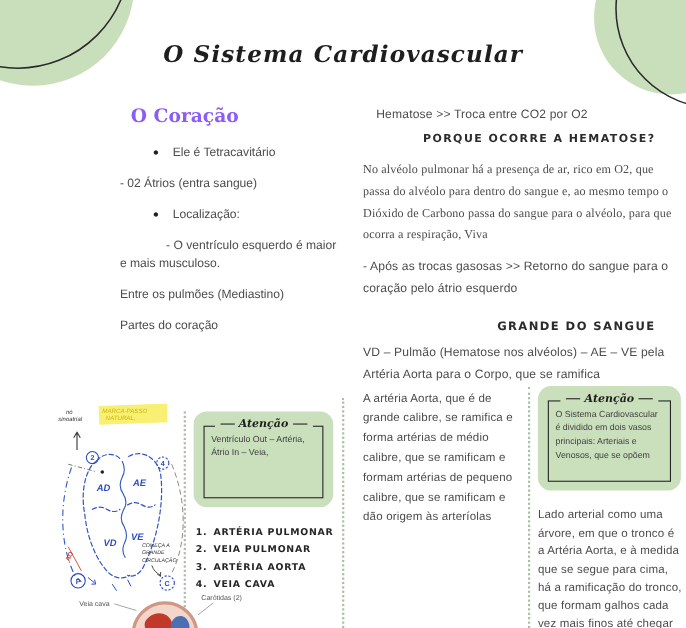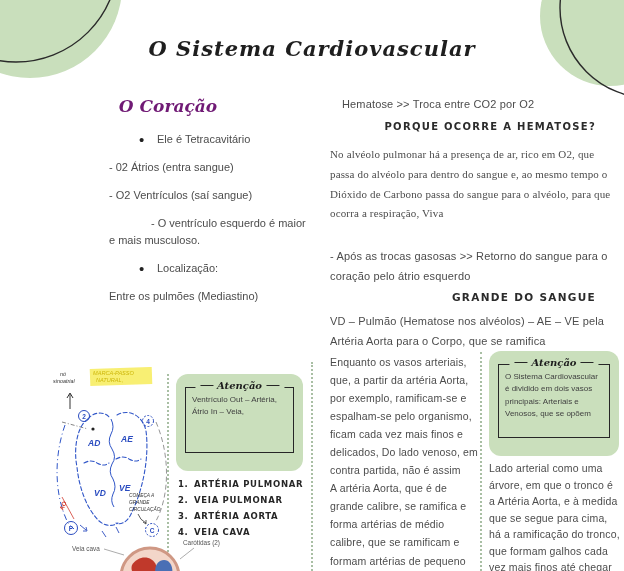--- a/index.html
+++ b/index.html
@@ -15,22 +15,22 @@
 
   
   .page-title {
     position:absolute; top:36px; left:0; width:100%; text-align:center;
     font-family:"DejaVu Serif", serif; font-style:italic; font-weight:bold;
     font-size:21px; color:#1e1e1e; letter-spacing:1px;
   }
 
   
   .script-h {
-    font-family:"DejaVu Serif", serif; font-style:italic; font-weight:bold;
-    color:#701a75; text-align:center;
+    font-family:"DejaVu Serif", serif; font-weight:bold;
+    color:#8b5cf6; text-align:center;
   }
   .left-heading { position:absolute; top:96px; left:58px; width:220px; font-size:17px; }
 
   
   .marker-h {
     font-family:"DejaVu Sans", sans-serif; font-weight:800; color:#2b2b2b;
     letter-spacing:1.3px; text-align:right; font-size:10px;
   }
 
   
@@ -44,21 +44,21 @@
   .li.indent { text-indent:42px; }
 
   
   .vdots { position:absolute; width:0; border-left:2px dotted #a9bfa4; }
   .vd-left  { left:167px; top:374px; height:178px; }
   .vd-mid   { left:311px; top:362px; height:209px; }
   .vd-right { left:480px; top:352px; height:219px; }
 
   
   .attn {
-    position:absolute; background:#cadfbc; border-radius:12px; padding:13px 9px 18px 9px;
+    position:absolute; background:#cadfbc; border-radius:12px; padding:13px 9px 8px 9px;
   }
   .attn-frame { position:relative; border:1.6px solid #262626; padding:6px 5px 4px 6px; }
   .attn-title {
     position:absolute; top:-8px; left:50%; transform:translateX(-50%);
     background:#cadfbc; padding:0 5px; white-space:nowrap;
     font-family:"DejaVu Serif", serif; font-style:italic; font-weight:bold;
     font-size:10px; color:#1d1d1d; display:flex; align-items:center; gap:4px;
   }
   .attn-title::before, .attn-title::after { content:""; width:13px; height:1.6px; background:#262626; }
   .attn-text { font-size:8px; line-height:1.55; color:#3f3f3f; }
@@ -71,21 +71,21 @@
   
   .num-list { position:absolute; left:178px; top:479px; width:132px; }
   .num-row { display:flex; margin-bottom:6px; font-family:"DejaVu Sans", sans-serif;
              font-weight:800; font-size:8.5px; letter-spacing:0.7px; color:#262626; }
   .num-row .num { width:16px; flex:none; }
 
   
   .r-intro  { position:absolute; left:342px; top:95px;  width:288px; font-size:11px; }
   .r-h1     { position:absolute; left:330px; top:121px; width:266px; }
   .r-p1     { position:absolute; left:330px; top:145px; width:290px;font-family:Liberation Serif, serif; }
-  .r-p2     { position:absolute; left:330px; top:247px; width:290px; }
+  .r-p2     { position:absolute; left:330px; top:233px; width:290px; }
   .r-h2     { position:absolute; left:330px; top:291px; width:266px; font-size:10.5px; }
   .r-p3     { position:absolute; left:330px; top:312px; width:290px; }
   .r-nar1   { position:absolute; left:330px; top:353px; width:150px; font-size:10.5px; line-height:1.72; }
   .r-nar2   { position:absolute; left:489px; top:460px; width:132px; font-size:10.5px; line-height:1.58; }
 
   
   .heart-sketch  { position:absolute; left:50px; top:367px; width:128px; height:182px; }
   .bottom-sketch { position:absolute; left:68px; top:535px; width:200px; height:36px; overflow:hidden; }
 </style>
 </head>
@@ -98,24 +98,24 @@
   <circle cx="650" cy="8" r="90" fill="none" stroke="#2a2a2a" stroke-width="1.4"></circle>
 </svg>
 
 <div class="page-title">O Sistema Cardiovascular</div>
 
 <div class="script-h left-heading">O Coração</div>
 
 <div class="left-list">
   <div class="li bullet">Ele é Tetracavitário</div>
   <div class="li">- 02 Átrios (entra sangue)</div>
-  <div class="li">- O2 Ventrículos (saí sangue)</div>
+  <div class="li bullet">Localização:</div>
   <div class="li indent">- O ventrículo esquerdo é maior e mais musculoso.</div>
-  <div class="li bullet">Localização:</div>
   <div class="li">Entre os pulmões (Mediastino)</div>
+  <div class="li">Partes do coração</div>
 </div>
 
 <div class="vdots vd-left"></div>
 <div class="vdots vd-mid"></div>
 <div class="vdots vd-right"></div>
 
 <svg class="heart-sketch" viewBox="0 0 128 182">
 
   <rect x="40" y="1" width="62" height="17" fill="#f7ec5a" opacity="0.85" transform="rotate(-2 71 9)"></rect>
   <text x="43" y="8" font-size="5.6" font-style="italic" fill="#cdb70a">MARCA-PASSO</text>
@@ -214,21 +214,20 @@
 </div>
 
 <div class="r-intro body-txt">Hematose &gt;&gt; Troca entre CO2 por O2</div>
 <div class="r-h1 marker-h">PORQUE OCORRE A HEMATOSE?</div>
 <div class="r-p1 body-txt">No alvéolo pulmonar há a presença de ar, rico em O2, que passa do alvéolo para dentro do sangue e, ao mesmo tempo o Dióxido de Carbono passa do sangue para o alvéolo, para que ocorra a respiração, Viva</div>
 <div class="r-p2 body-txt">- Após as trocas gasosas &gt;&gt; Retorno do sangue para o coração pelo átrio esquerdo</div>
 <div class="r-h2 marker-h">GRANDE DO SANGUE</div>
 <div class="r-p3 body-txt">VD – Pulmão (Hematose nos alvéolos) – AE – VE pela Artéria Aorta para o Corpo, que se ramifica</div>
 
 <div class="r-nar1 body-txt">
-  <div>Enquanto os vasos arteriais, que, a partir da artéria Aorta, por exemplo, ramificam-se e espalham-se pelo organismo, ficam cada vez mais finos e delicados, Do lado venoso, em contra partida, não é assim</div>
   <div>A artéria Aorta, que é de grande calibre, se ramifica e forma artérias de médio calibre, que se ramificam e formam artérias de pequeno calibre, que se ramificam e dão origem às arteríolas</div>
 </div>
 
 <div class="attn attn-2">
   <div class="attn-frame">
     <div class="attn-title">Atenção</div>
     <div class="attn-text">O Sistema Cardiovascular é dividido em dois vasos principais: Arteriais e Venosos, que se opõem</div>
   </div>
 </div>
 

